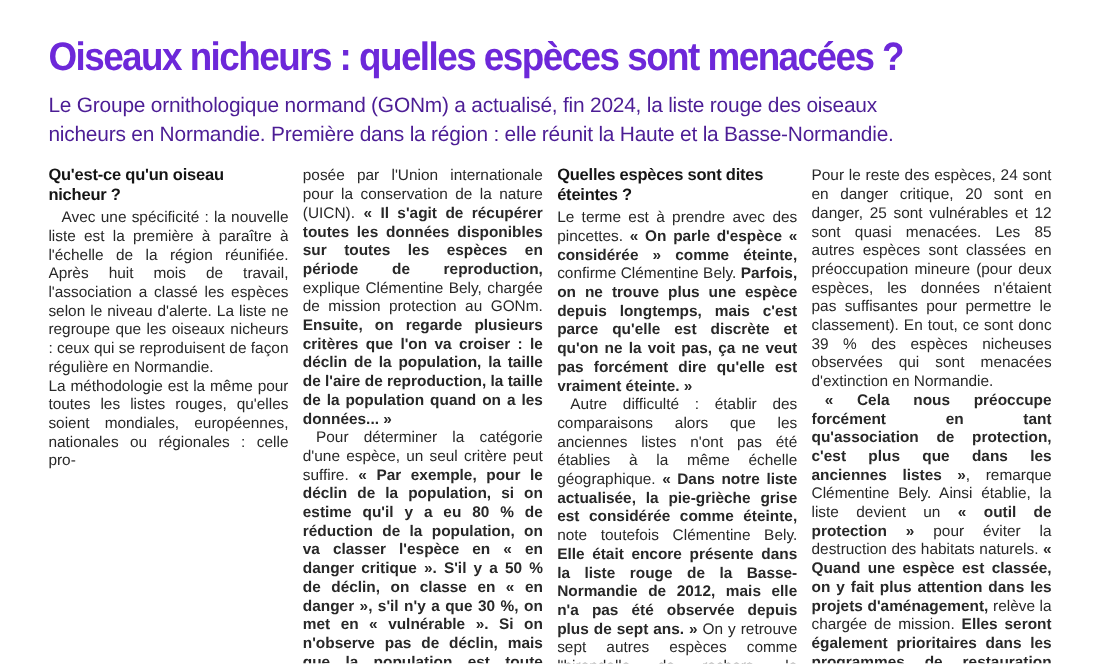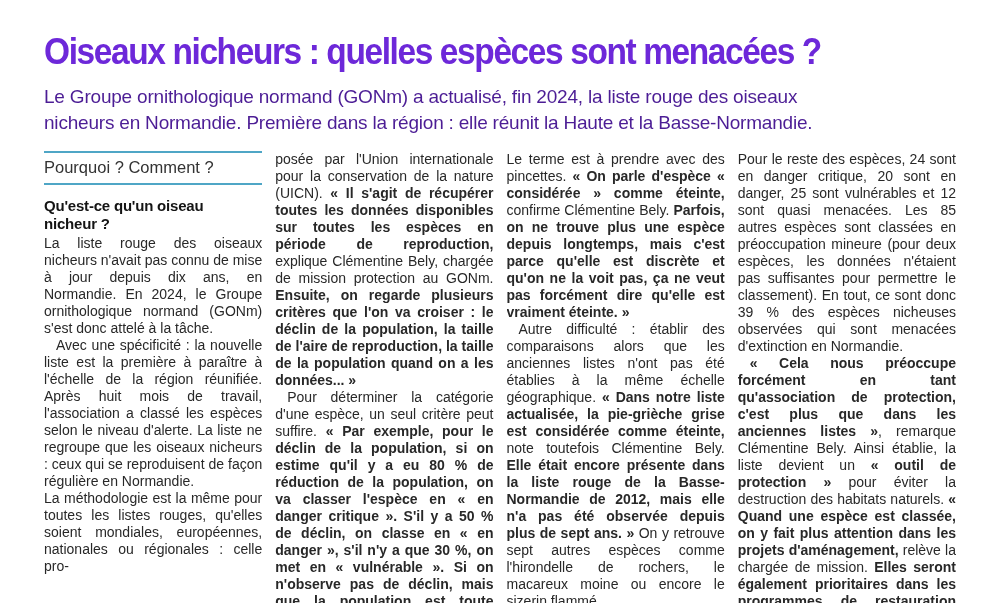--- a/index.html
+++ b/index.html
@@ -42,32 +42,32 @@
   .b{font-weight:700;}
 </style>
 </head>
 <body>
 
 <div class="page">
   <h1 class="headline"><span class="hl-inner">Oiseaux nicheurs : quelles espèces sont menacées ?</span></h1>
   <div class="lede">Le Groupe ornithologique normand (GONm) a actualisé, fin 2024, la liste rouge des oiseaux nicheurs en Normandie. Première dans la région : elle réunit la Haute et la Basse-Normandie.</div>
   <div class="columns">
       <div class="col">
-        <div class="kicker">Pourquoi ? Comment ?</div>
         <h3 class="subhead"><span class="sh-inner">Qu'est-ce qu'un oiseau
 nicheur ?</span></h3>
-        <p class="body-para"><span>La liste rouge des oiseaux nicheurs n'avait pas connu de mise à jour depuis dix ans, en Normandie. En 2024, le Groupe ornithologique normand (GONm) s'est donc attelé à la tâche.</span></p>
         <p class="body-para indent"><span>Avec une spécificité : la nouvelle liste est la première à paraître à l'échelle de la région réunifiée. Après huit mois de travail, l'association a classé les espèces selon le niveau d'alerte. La liste ne regroupe que les oiseaux nicheurs : ceux qui se reproduisent de façon régulière en Normandie.</span></p>
         <p class="body-para"><span>La méthodologie est la même pour toutes les listes rouges, qu'elles soient mondiales, européennes, nationales ou régionales : celle pro-</span></p>
       </div>
       <div class="col">
         <p class="body-para"><span>posée par l'Union internationale pour la conservation de la nature (UICN). </span><span class="b">« Il s'agit de récupérer toutes les données disponibles sur toutes les espèces en période de reproduction, </span><span>explique Clémentine Bely, chargée de mission protection au GONm. </span><span class="b">Ensuite, on regarde plusieurs critères que l'on va croiser : le déclin de la population, la taille de l'aire de reproduction, la taille de la population quand on a les données... »</span></p>
         <p class="body-para indent"><span>Pour déterminer la catégorie d'une espèce, un seul critère peut suffire. </span><span class="b">« Par exemple, pour le déclin de la population, si on estime qu'il y a eu 80 % de réduction de la population, on va classer l'espèce en « en danger critique ». S'il y a 50 % de déclin, on classe en « en danger », s'il n'y a que 30 %, on met en « vulnérable ». Si on n'observe pas de déclin, mais que la population est toute petite, inférieure à 50 individus, elle va quand même être classée en danger d'extinction. »</span></p>
       </div>
       <div class="col">
+        <h3 class="subhead"><span class="sh-inner">Quelles espèces sont dites
+éteintes ?</span></h3>
         <p class="body-para"><span>Le terme est à prendre avec des pincettes. </span><span class="b">« On parle d'espèce « considérée » comme éteinte, </span><span>confirme Clémentine Bely. </span><span class="b">Parfois, on ne trouve plus une espèce depuis longtemps, mais c'est parce qu'elle est discrète et qu'on ne la voit pas, ça ne veut pas forcément dire qu'elle est vraiment éteinte. »</span></p>
         <p class="body-para indent"><span>Autre difficulté : établir des comparaisons alors que les anciennes listes n'ont pas été établies à la même échelle géographique. </span><span class="b">« Dans notre liste actualisée, la pie-grièche grise est considérée comme éteinte, </span><span>note toutefois Clémentine Bely. </span><span class="b">Elle était encore présente dans la liste rouge de la Basse-Normandie de 2012, mais elle n'a pas été observée depuis plus de sept ans. » </span><span>On y retrouve sept autres espèces comme l'hirondelle de rochers, le macareux moine ou encore le sizerin flammé.</span></p>
       </div>
       <div class="col">
         <p class="body-para"><span>Pour le reste des espèces, 24 sont en danger critique, 20 sont en danger, 25 sont vulnérables et 12 sont quasi menacées. Les 85 autres espèces sont classées en préoccupation mineure (pour deux espèces, les données n'étaient pas suffisantes pour permettre le classement). En tout, ce sont donc 39 % des espèces nicheuses observées qui sont menacées d'extinction en Normandie.</span></p>
         <p class="body-para indent"><span class="b">« Cela nous préoccupe forcément en tant qu'association de protection, c'est plus que dans les anciennes listes »</span><span>, remarque Clémentine Bely. Ainsi établie, la liste devient un </span><span class="b">« outil de protection »</span><span> pour éviter la destruction des habitats naturels. </span><span class="b">« Quand une espèce est classée, on y fait plus attention dans les projets d'aménagement, </span><span>relève la chargée de mission. </span><span class="b">Elles seront également prioritaires dans les programmes de restauration écologique. »</span></p>
       </div>
     </div>
 </div>
 

